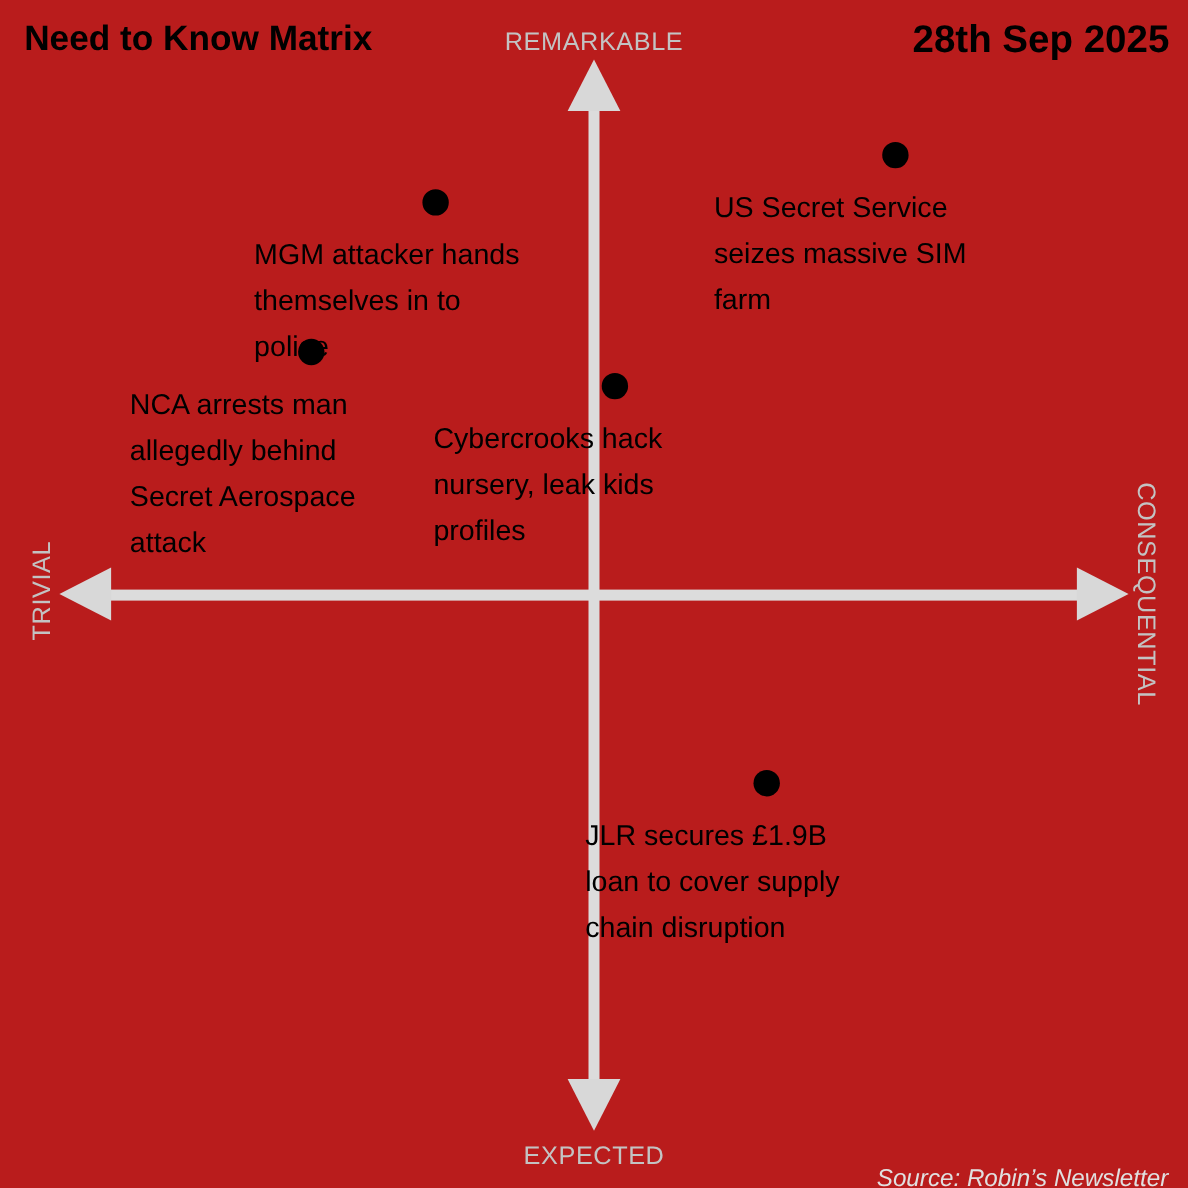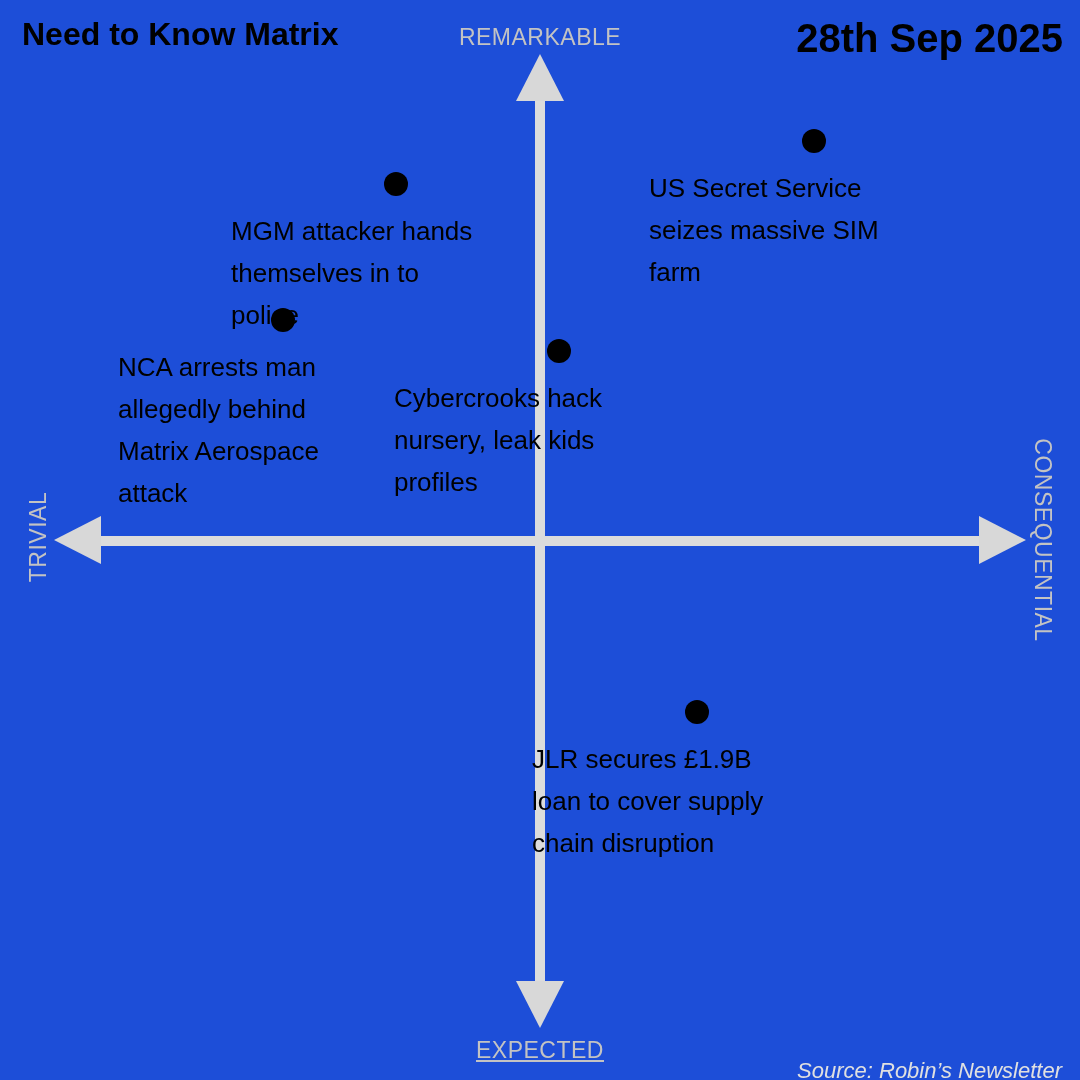--- a/index.html
+++ b/index.html
@@ -5,39 +5,39 @@
   html, body {
     margin: 0;
     padding: 0;
     background: #ffffff;
     font-family: "Liberation Sans", sans-serif;
   }
   .canvas {
     position: relative;
     width: 1080px;
     height: 1080px;
-    background: #1d4ed8;
+    background: #b91c1c;
     overflow: hidden;
   }
 
   
   .page-title {
     position: absolute;
     left: 22px;
     top: 16px;
     font-size: 32px;
     font-weight: bold;
     color: #000000;
     z-index: 4;
   }
   .report-date {
     position: absolute;
     right: 17px;
     top: 16px;
-    font-size: 40px;
+    font-size: 35px;
     font-weight: bold;
     color: #000000;
     z-index: 4;
   }
 
   
   .axis-line { position: absolute; background: #dcdcdc; z-index: 1; }
   .y-axis-line { left: 535px; top: 96px;  width: 10px;  height: 888px; }
   .x-axis-line { left: 96px;  top: 536px; width: 888px; height: 10px; }
 
@@ -69,21 +69,21 @@
 
   .axis-label {
     position: absolute;
     color: #c3c3c3;
     font-size: 23px;
     letter-spacing: 0.5px;
     white-space: nowrap;
     z-index: 1;
   }
   .axis-label-top    { left: 540px; top: 24px;   transform: translateX(-50%); }
-  .axis-label-bottom { left: 540px; top: 1037px; transform: translateX(-50%); text-decoration: underline; }
+  .axis-label-bottom { left: 540px; top: 1037px; transform: translateX(-50%); }
   .axis-label-left   { left: 38px;  top: 537px;  transform: translate(-50%,-50%) rotate(-90deg); }
   .axis-label-right  { left: 1042px;top: 540px;  transform: translate(-50%,-50%) rotate(90deg); }
 
   
   .point { position: absolute; width: 0; height: 0; }
   .dot {
     position: absolute;
     left: -12px; top: -12px;
     width: 24px; height: 24px;
     border-radius: 50%;
@@ -144,21 +144,21 @@
   <div class="point" style="left: 814px; top: 141px;">
     <div class="dot"></div>
     <div class="point-label">US Secret Service
 seizes massive SIM
 farm</div>
   </div>
   <div class="point" style="left: 283px; top: 320px;">
     <div class="dot"></div>
     <div class="point-label">NCA arrests man
 allegedly behind
-Matrix Aerospace
+Secret Aerospace
 attack</div>
   </div>
   <div class="point" style="left: 559px; top: 351px;">
     <div class="dot"></div>
     <div class="point-label">Cybercrooks hack
 nursery, leak kids
 profiles</div>
   </div>
   <div class="point" style="left: 697px; top: 712px;">
     <div class="dot"></div>

